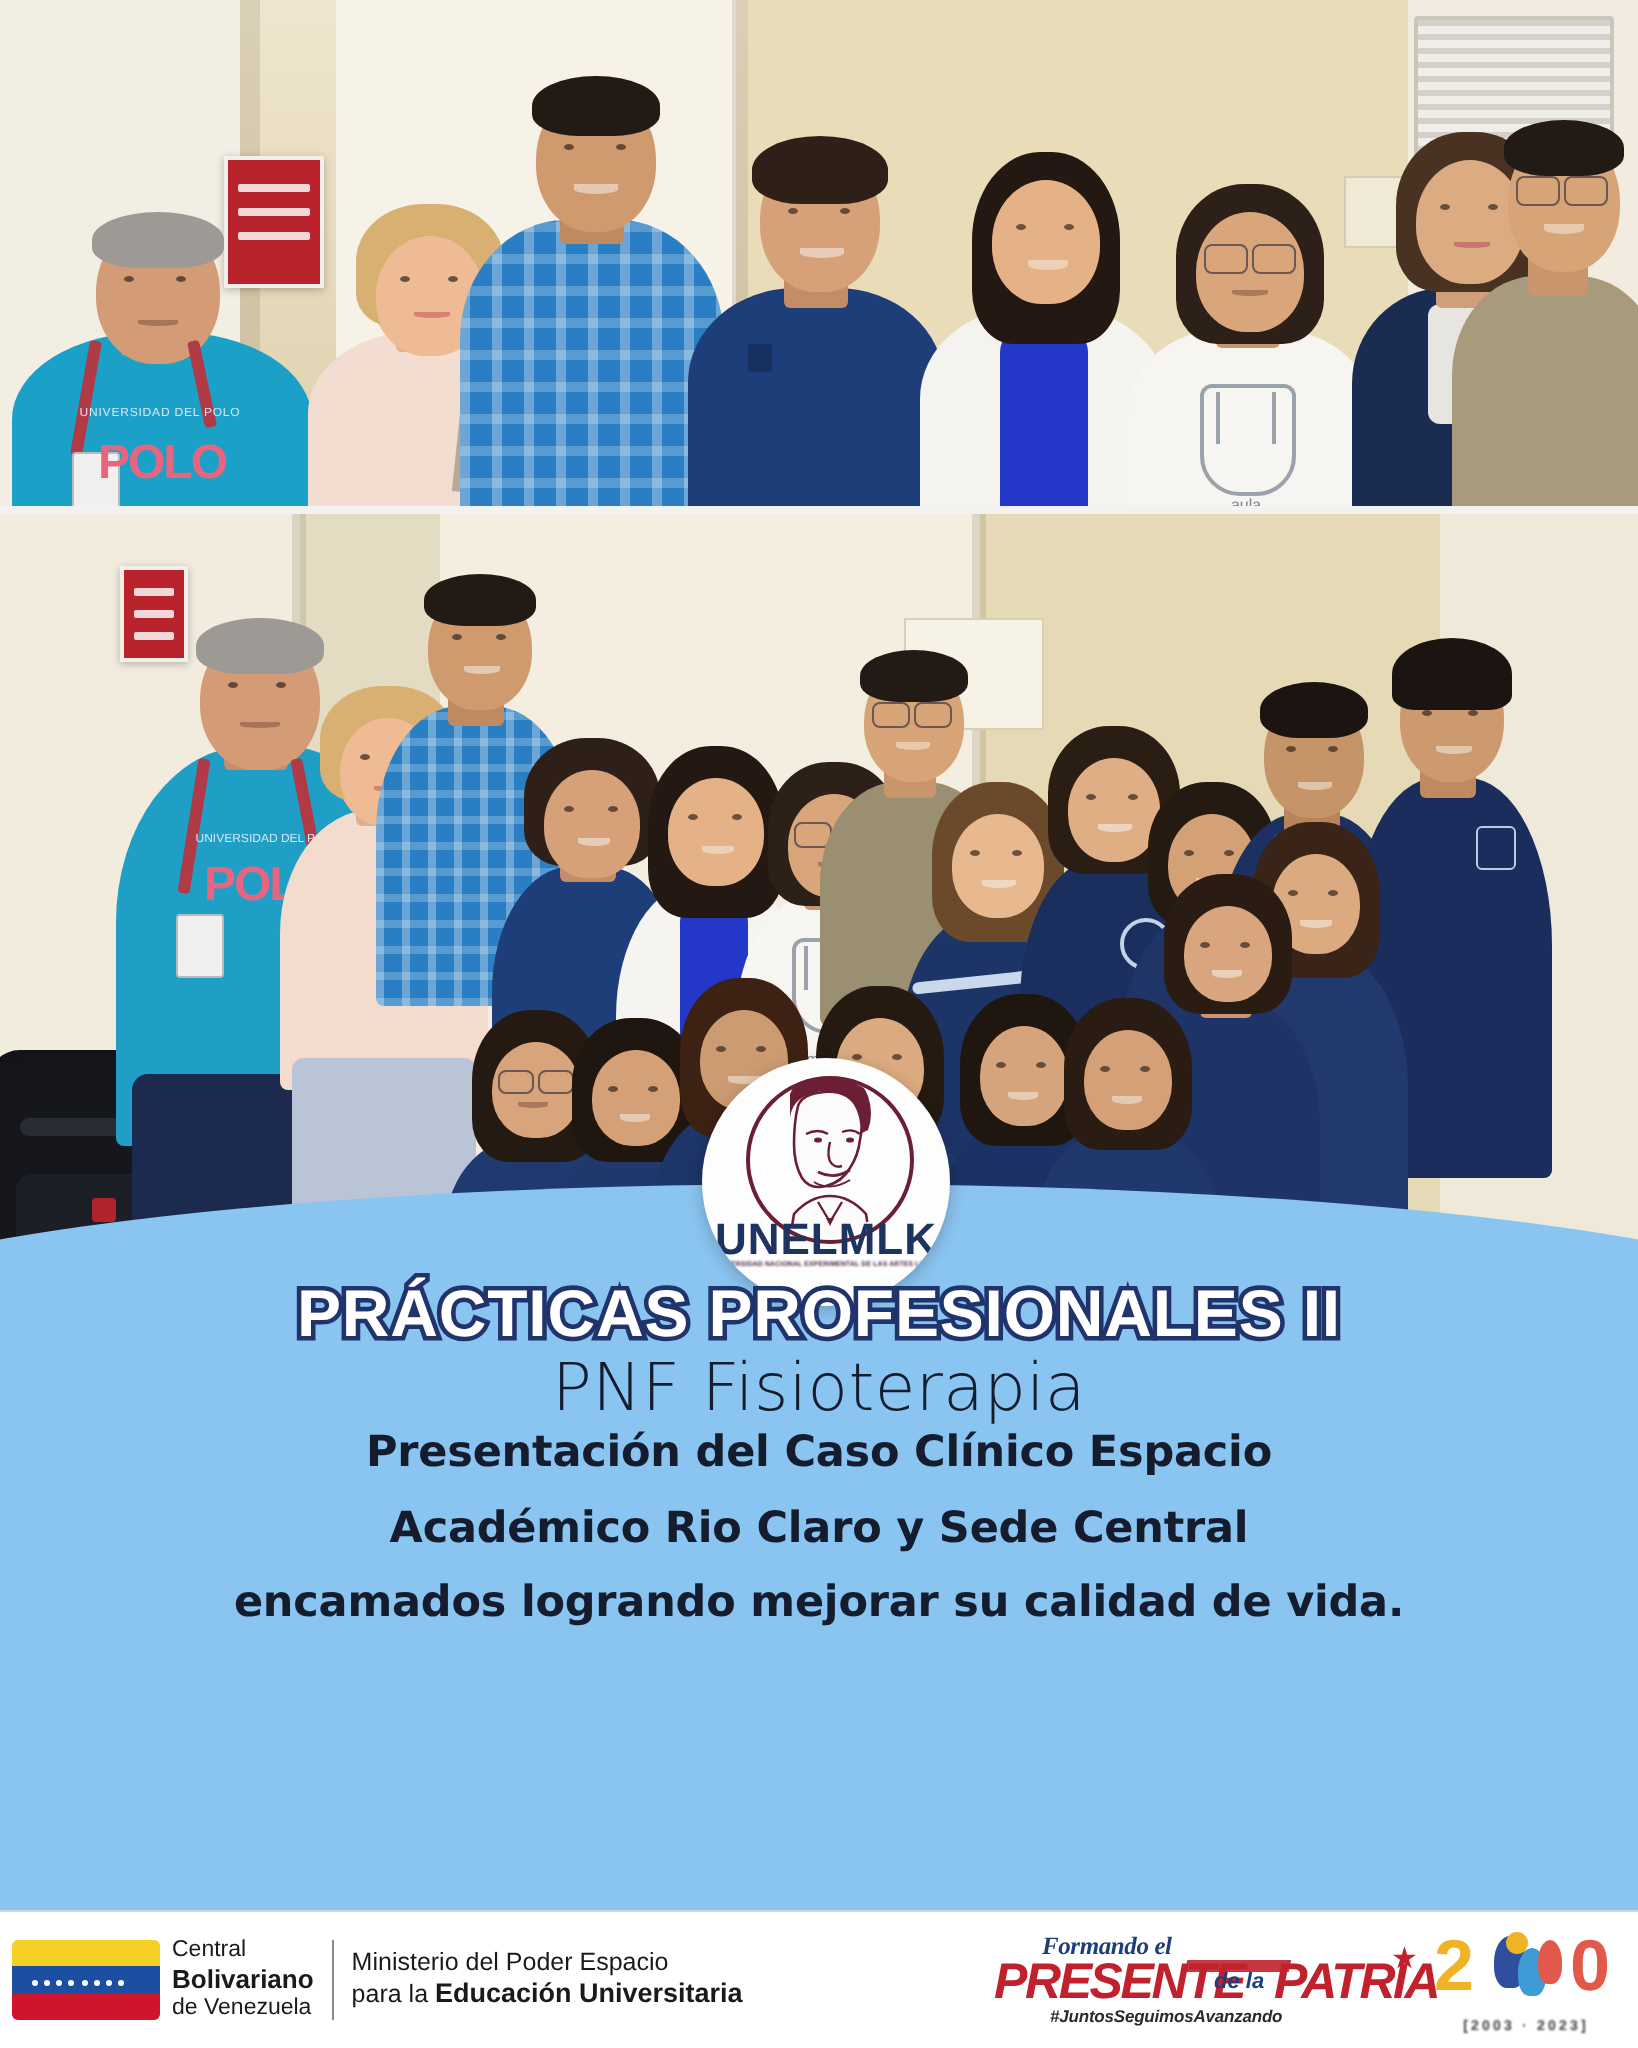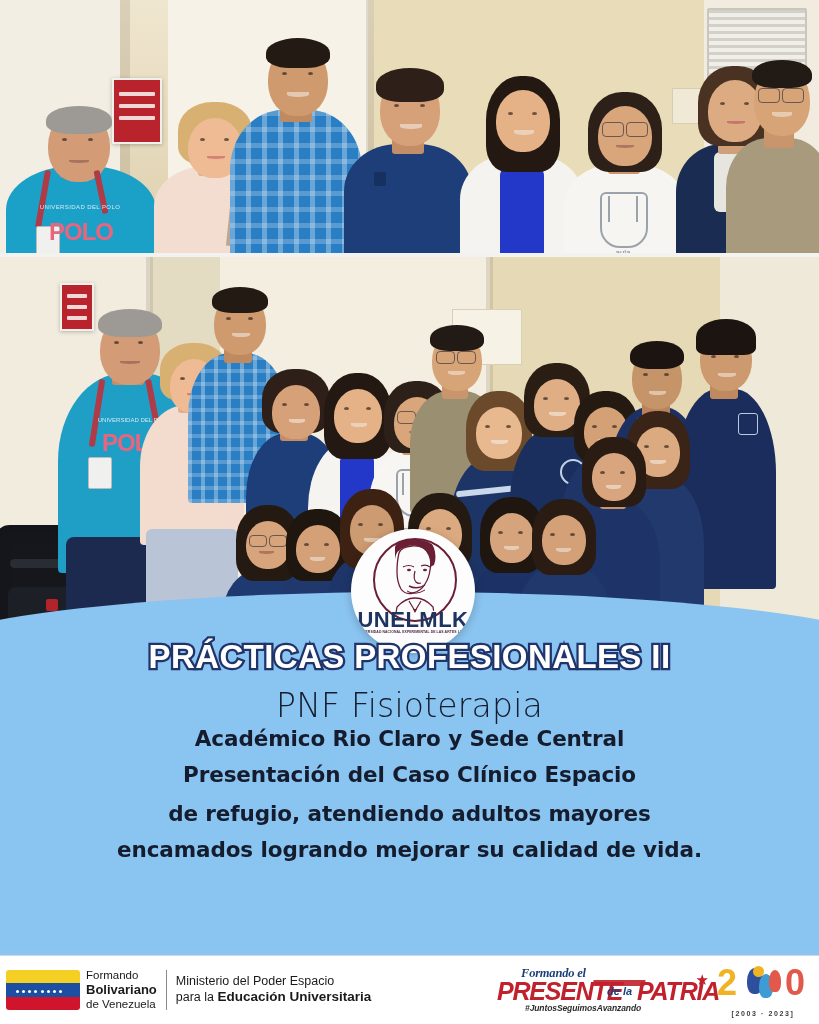--- a/index.html
+++ b/index.html
@@ -95,21 +95,21 @@
     position:absolute;left:6px;right:6px;top:101px;text-align:center;
     font-size:3.4px;font-weight:700;color:#4a2440;line-height:1.45;
     letter-spacing:.1px;white-space:nowrap;overflow:hidden;
   }
 
   
   .textblock{position:absolute;left:0;top:640px;width:819px;z-index:7;text-align:center;}
 
   .title-main{
     font-size:33px;font-weight:700;letter-spacing:.4px;color:#ffffff;
-    line-height:1.04;margin:0 0 14px 0;
+    line-height:1.04;margin:0 0 2px 0;
     -webkit-text-stroke:4.6px #20346b;paint-order:stroke fill;
     font-family:"Liberation Sans",sans-serif;
   }
   .title-sub{
     font-size:33px;font-weight:300;color:#141c2e;line-height:1.1;margin:0 0 3px 0;
     letter-spacing:.2px;font-family:"DejaVu Sans",sans-serif;
   }
   .line{
     font-size:21.5px;font-weight:700;color:#141c2e;line-height:1.0;
     margin:0 0 15px 0;letter-spacing:-.1px;
@@ -602,23 +602,22 @@
         <path d="M62 80 l2 4 l2 -4" fill="#6b1f35"></path>
       </g>
     </svg>
     <div class="logo-name">UNELMLK</div>
     <div class="logo-sub blur-soft">UNIVERSIDAD NACIONAL EXPERIMENTAL DE LAS ARTES LITERARIAS</div>
   </div>
 
   <div class="textblock">
     <div class="title-main">PRÁCTICAS PROFESIONALES II</div>
     <div class="title-sub">PNF Fisioterapia</div>
+    <div class="line first">Presentación del Caso Clínico Espacio</div>
     <div class="line">Académico Rio Claro y Sede Central</div>
-    <div class="line first">Presentación del Caso Clínico Espacio</div>
-    <div class="line">de refugio, atendiendo adultos mayores</div>
     <div class="line">encamados logrando mejorar su calidad de vida.</div>
   </div>
 
   <div class="footer">
 
     <div class="flag">
       <div class="band y"></div>
         <div class="band b"></div>
         <div class="band r"></div>
       <div class="stars">
@@ -627,21 +626,21 @@
           <i></i>
           <i></i>
           <i></i>
           <i></i>
           <i></i>
           <i></i>
         </div>
     </div>
 
     <div class="gov-text">
-      <div>Formando</div>
+      <div>Central</div>
       <div class="b2">Bolivariano</div>
       <div>de Venezuela</div>
     </div>
 
     <div class="divider"></div>
 
     <div class="min-text">
       <div>Ministerio del Poder Espacio</div>
       <div><span>para la </span><span class="b2">Educación Universitaria</span></div>
     </div>

